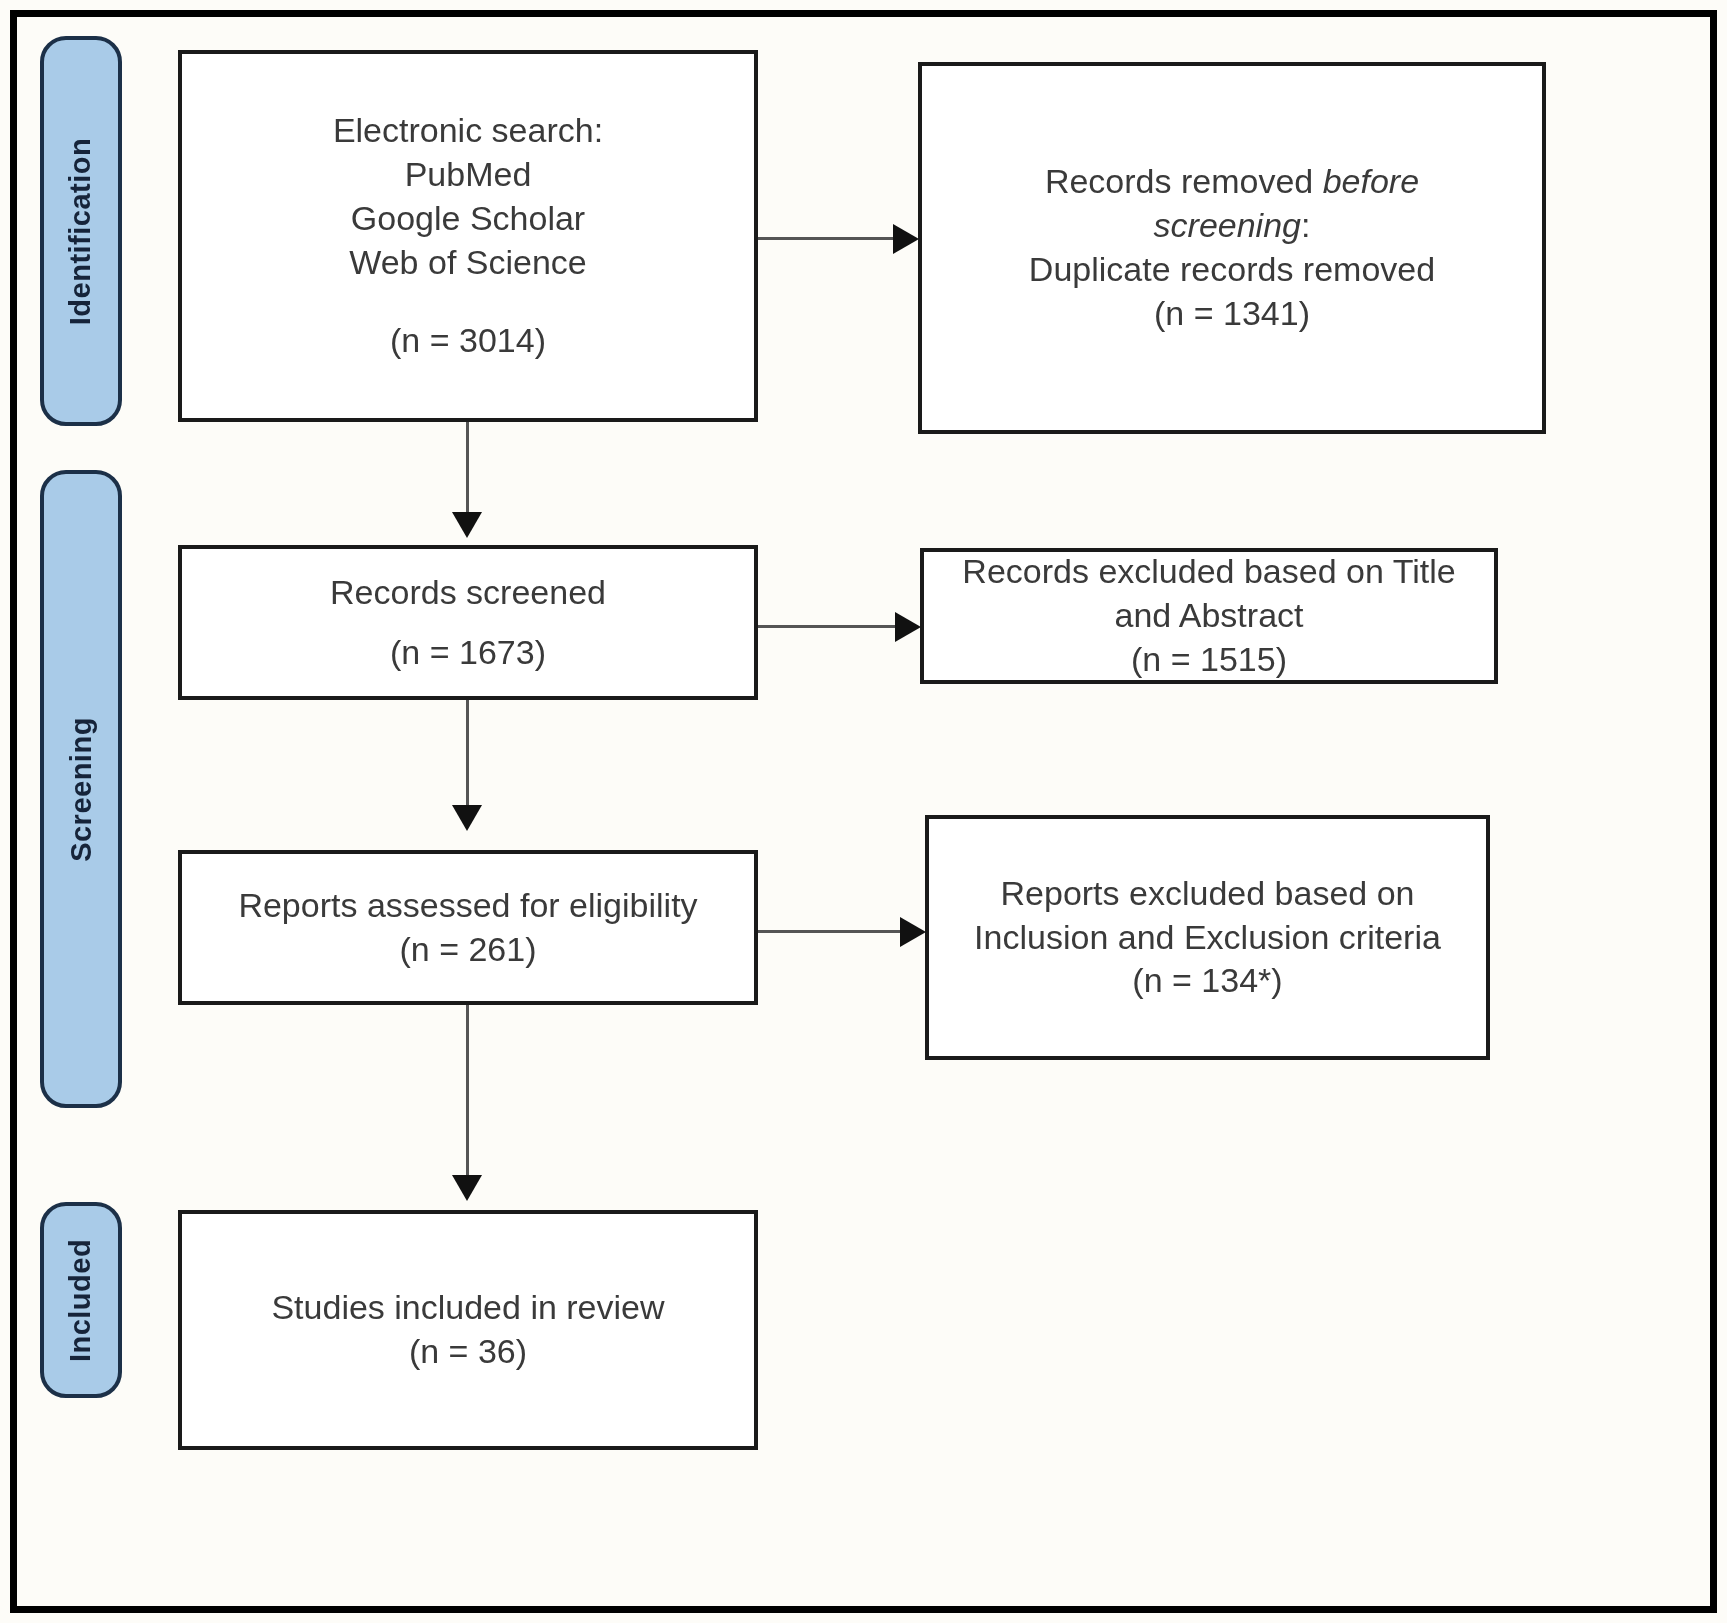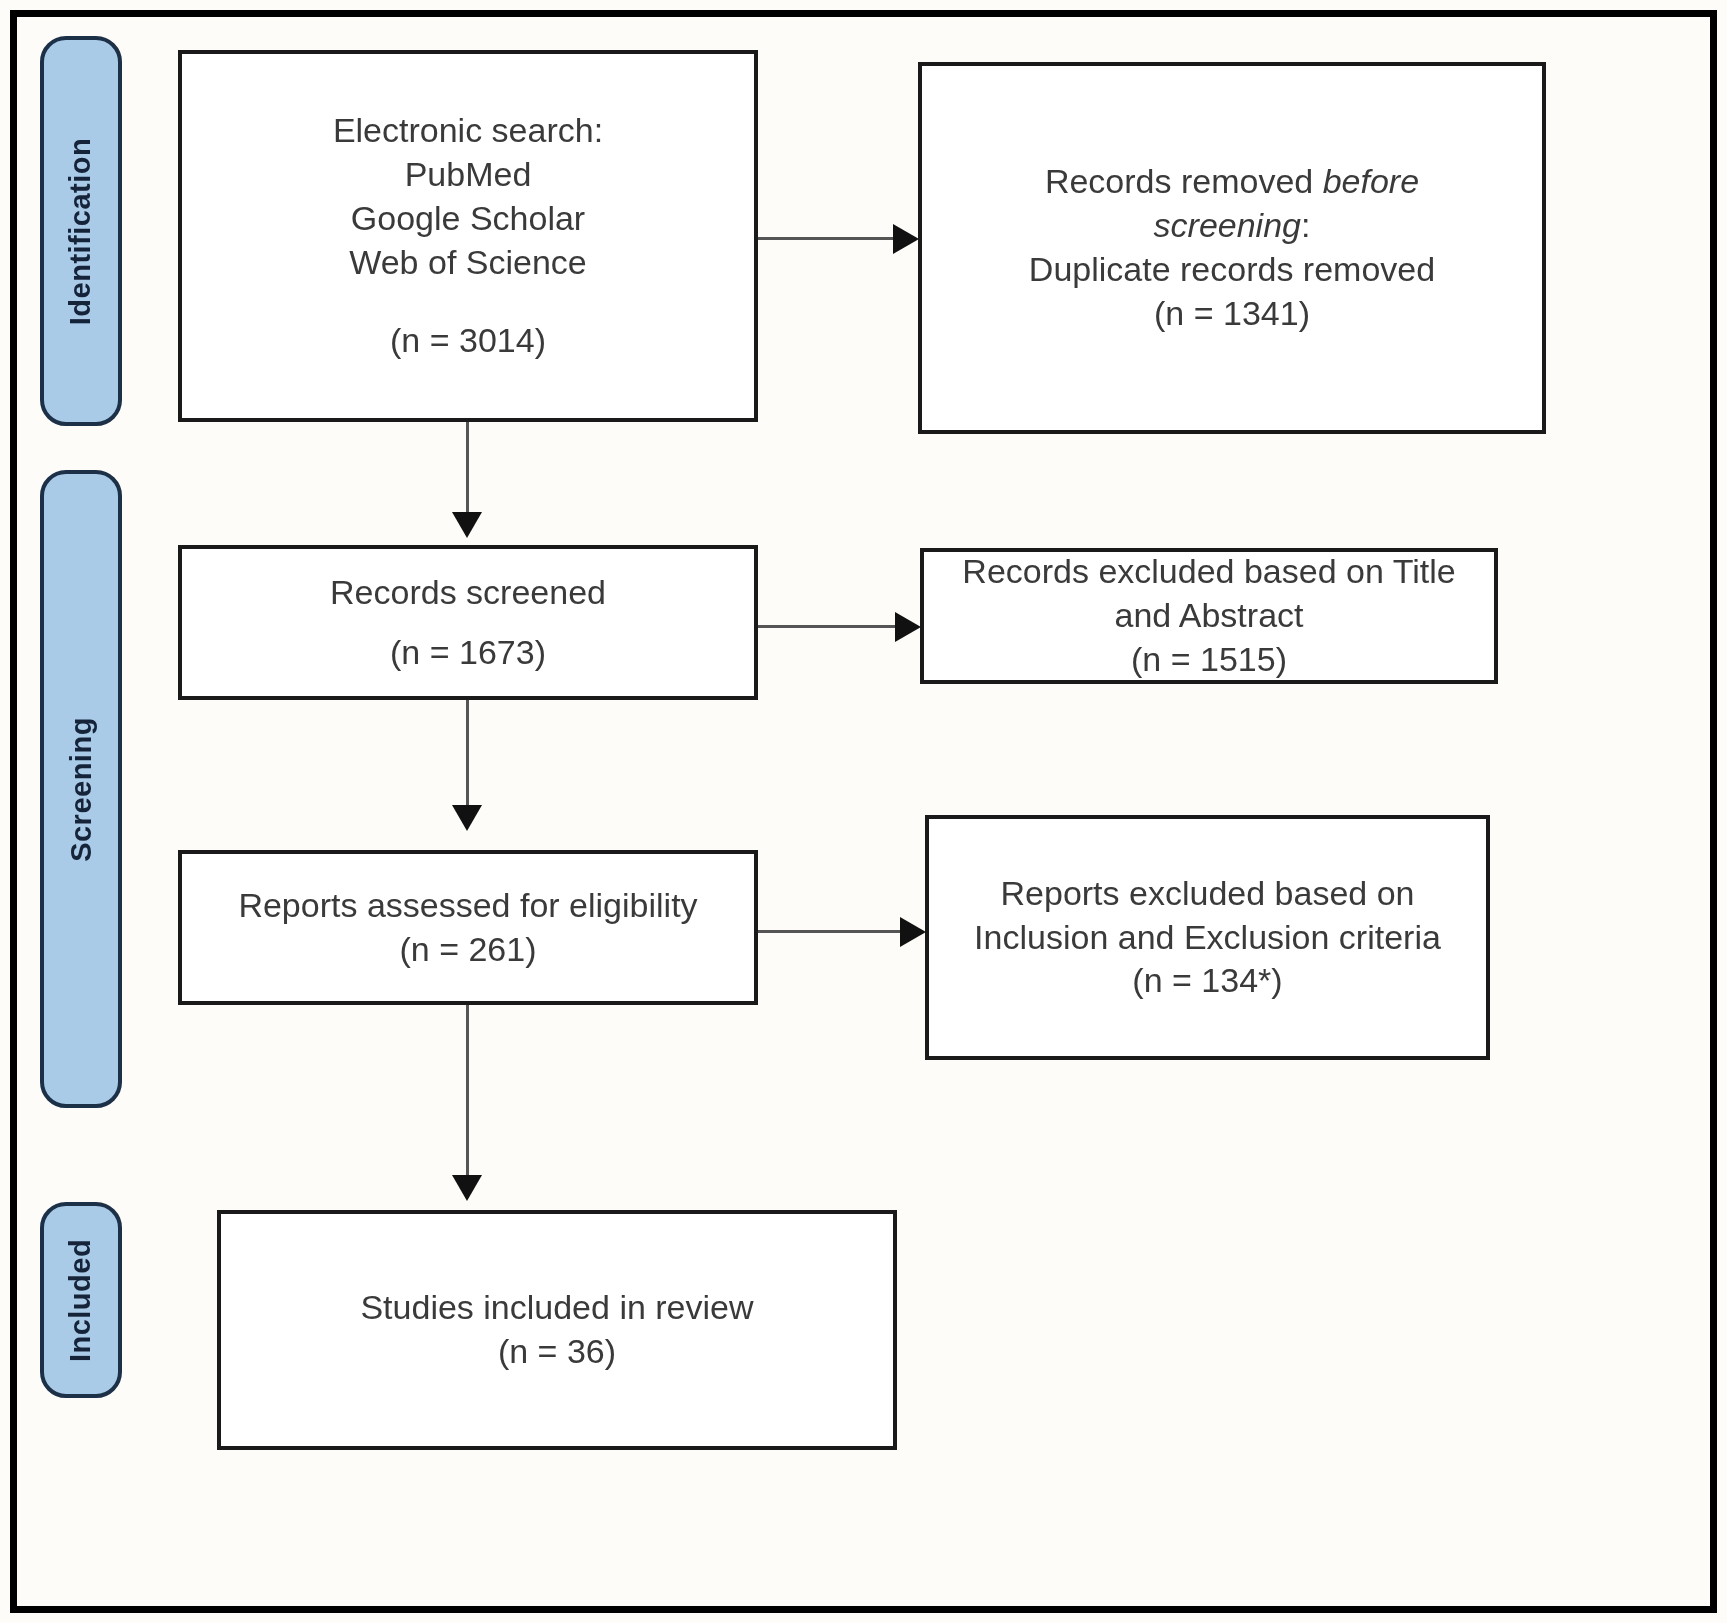--- a/index.html
+++ b/index.html
@@ -168,18 +168,18 @@
     <div class="line">Reports assessed for eligibility</div>
     <div class="line">(n = 261)</div>
   </div>
 
   <div class="flow-box" style="left:925px; top:815px; width:565px; height:245px;">
     <div class="line">Reports excluded based on</div>
     <div class="line">Inclusion and Exclusion criteria</div>
     <div class="line">(n = 134*)</div>
   </div>
 
-  <div class="flow-box" style="left:178px; top:1210px; width:680px; height:240px;margin-left:39px;">
+  <div class="flow-box" style="left:178px; top:1210px; width:580px; height:240px;">
     <div class="line">Studies included in review</div>
     <div class="line">(n = 36)</div>
   </div>
 
 </div>
 
 </body></html>

